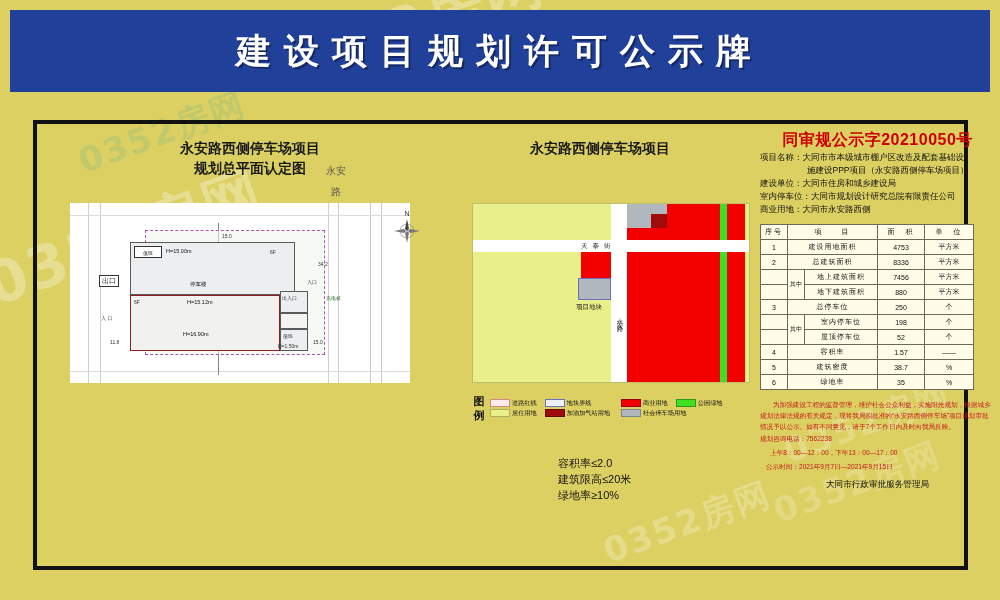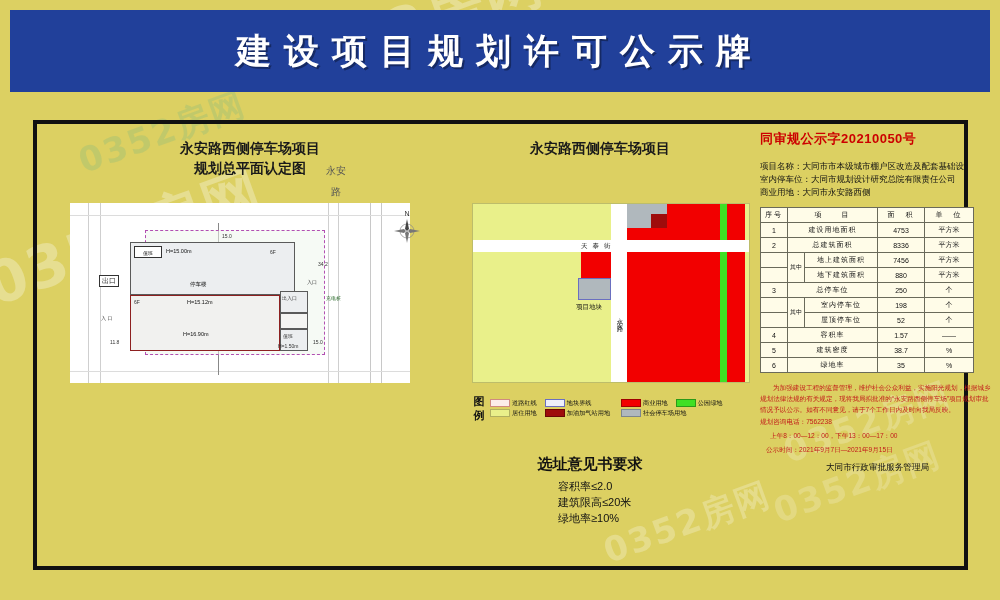--- a/index.html
+++ b/index.html
@@ -111,22 +111,22 @@
   }
   .lg-item{display:flex;align-items:center;gap:2px;}
   .lg-sw{width:20px;height:8px;border:1px solid #555;box-sizing:border-box;flex:none;}
   .lg-tx{font-size:6.2px;color:#111;white-space:nowrap;}
   
   #reqs{position:absolute;left:440px;top:455px;width:300px;z-index:5;}
   #req-title{text-align:center;font-size:15px;font-weight:bold;color:#111;margin-bottom:4px;}
   .req-line{font-size:11px;color:#111;line-height:16px;padding-left:118px;}
   
   #doc-no{
-    color:#cc0000;font-size:13px;font-weight:bold;
-    margin-bottom:12px;letter-spacing:.5px;
+    color:#cc0000;font-size:16px;font-weight:bold;text-align:center;
+    margin-bottom:0;letter-spacing:.5px;
   }
   .info-row{display:flex;font-size:8.5px;color:#111;line-height:12px;margin-bottom:1px;}
   .info-k{flex:none;white-space:nowrap;text-align:right;}
   .info-v{flex:1;}
   .info-cont{font-size:8.5px;color:#111;line-height:12px;padding-left:47px;margin-bottom:1px;}
   
   #spec-table{
     width:214px;margin-top:9px;border-collapse:collapse;
     background:#fffce8;font-size:7px;color:#111;
   }
@@ -266,32 +266,36 @@
       <span class="lg-tx">加油加气站用地</span>
     </div>
     <div class="lg-item">
       <span class="lg-sw" style="background:#b0b8bd;border-color:#7d868c;"></span>
       <span class="lg-tx">社会停车场用地</span>
     </div>
   </div>
 </div>
 
 <div id="reqs">
-  <div id="req-title">选址意见书要求</div>
   <div class="req-line">容积率≤2.0</div>
   <div class="req-line">建筑限高≤20米</div>
   <div class="req-line">绿地率≥10%</div>
 </div>
 
 <div class="col" id="col-right">
   <div id="doc-no">同审规公示字20210050号</div>
 
   <div class="info-row">
     <span class="info-k">项目名称：</span>
     <span class="info-v">大同市市本级城市棚户区改造及配套基础设</span>
+  </div>
+  <div class="info-cont">施建设PPP项目（永安路西侧停车场项目）</div>
+  <div class="info-row">
+    <span class="info-k">建设单位：</span>
+    <span class="info-v">大同市住房和城乡建设局</span>
   </div>
   <div class="info-row">
     <span class="info-k">室内停车位：</span>
     <span class="info-v">大同市规划设计研究总院有限责任公司</span>
   </div>
   <div class="info-row">
     <span class="info-k">商业用地：</span>
     <span class="info-v">大同市永安路西侧</span>
   </div>
 

